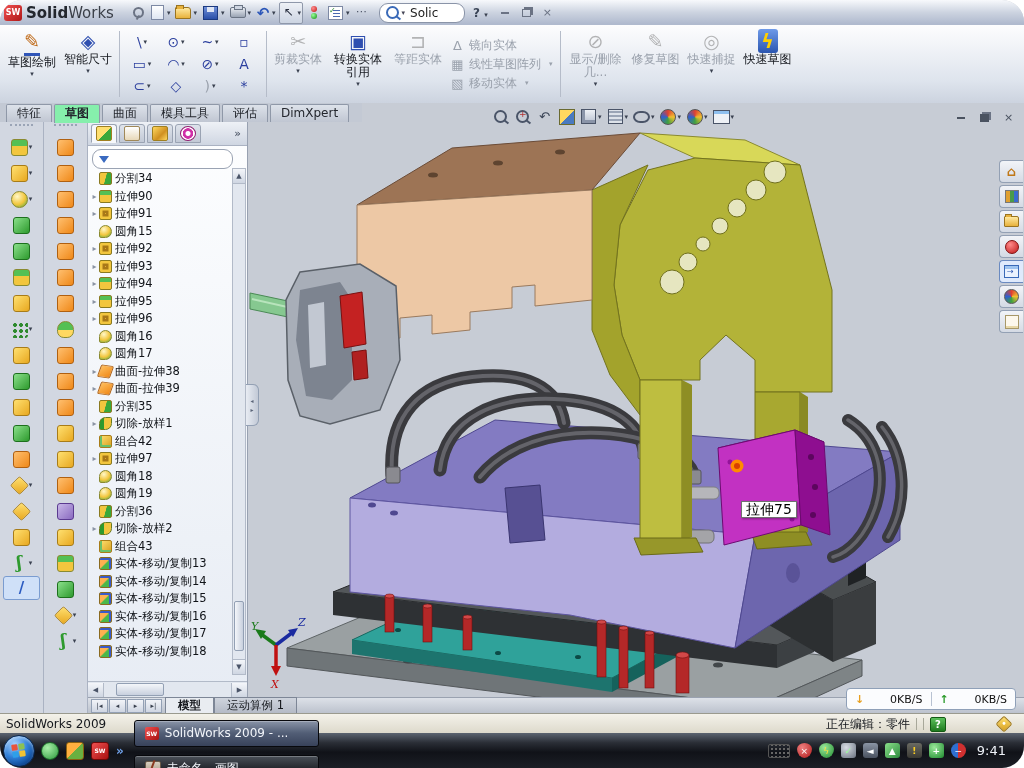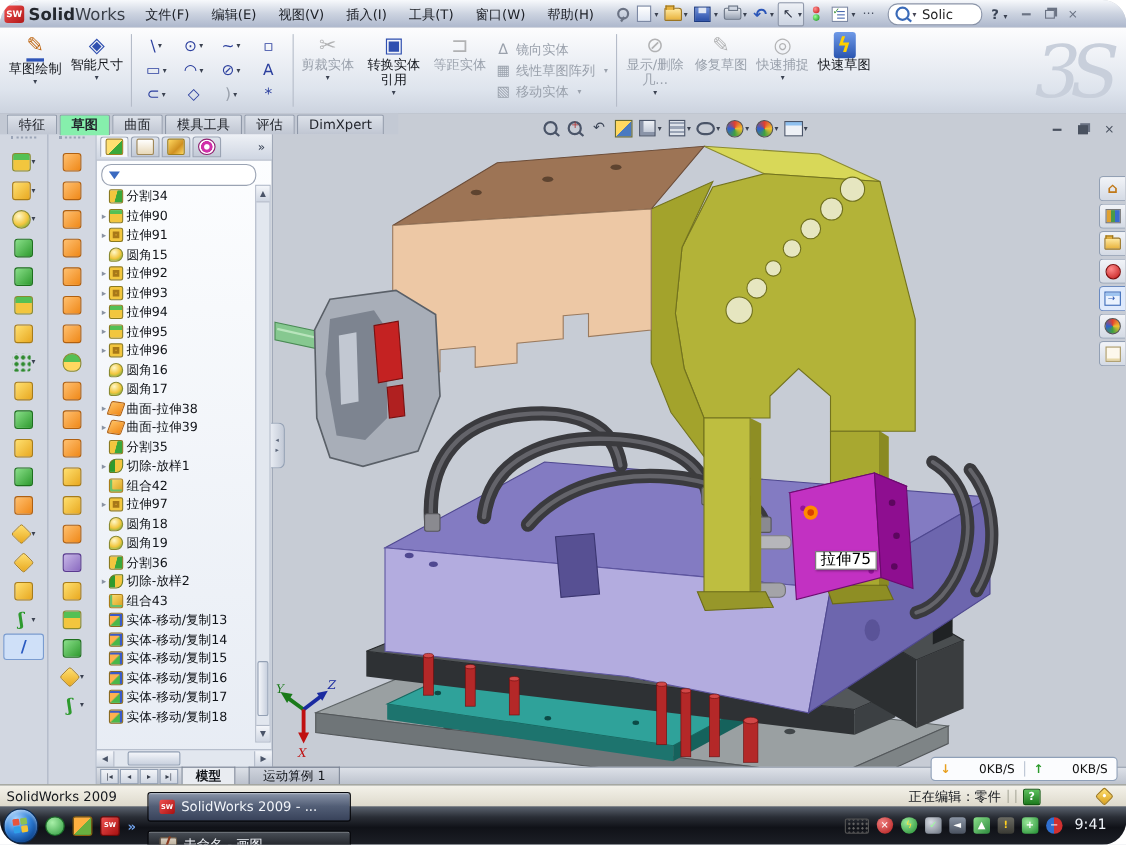--- a/index.html
+++ b/index.html
@@ -185,21 +185,21 @@
   .tp-props{width:12px;height:12px;background:#fdf8ec;border:1px solid #a89868;box-shadow:inset 0 -2px 0 #e8d8a8;}
   .tooltip{position:absolute;left:493px;top:398px;background:#ffffff;border:1px solid #707070;
     font-size:14px;color:#000;padding:0 4px;line-height:15px;white-space:nowrap;box-shadow:1px 1px 2px rgba(0,0,0,.35);}
   
   .sheetbar{position:absolute;left:88px;top:697px;width:936px;height:16px;background:linear-gradient(#dde1e8,#bcc2cd);
     border-top:1px solid #9aa2b0;display:flex;align-items:stretch;z-index:5;box-sizing:border-box;}
   .sb-nav{display:flex;align-items:center;gap:1px;padding:1px 3px;}
   .sb-btn{width:15px;height:12px;background:linear-gradient(#f2f4f8,#cfd6e2);border:1px solid #93a0b4;
     font-size:7px;color:#39404e;display:flex;align-items:center;justify-content:center;}
   .sb-tab{padding:0 12px;font-size:11.5px;line-height:15px;color:#14171c;background:linear-gradient(#cfd4dd,#b4bac6);
-    border:1px solid #7d8696;border-bottom:none;margin-right:12px;}
+    border:1px solid #7d8696;border-bottom:none;margin-right:0;}
   .sb-tab.active{background:#e9ecf1;font-weight:bold;}
   
   .statusbar{position:absolute;left:0;top:713px;width:1024px;height:20px;
     background:linear-gradient(#f4f2ea,#dcd8ca);border-top:1px solid #9a9a8e;display:flex;align-items:center;z-index:6;}
   .sb-left{padding-left:6px;color:#14171c;}
   .sb-right{margin-left:auto;display:flex;align-items:center;gap:6px;padding-right:10px;color:#14171c;}
   .sb-pipe{width:1px;height:12px;background:#a8a89a;}
   .sb-q{width:14px;height:13px;background:linear-gradient(#5cc05c,#1e7a1e);color:#fff;font-size:10px;font-weight:bold;
     display:flex;align-items:center;justify-content:center;border:1px solid #135a13;border-radius:2px;}
   .sb-tag{width:10px;height:10px;background:linear-gradient(135deg,#ffe070,#d8a020);border:1px solid #a07818;
@@ -252,29 +252,20 @@
 </head>
 <body>
 
 <div class="screen">
 
   <div class="titlebar">
     <div class="logo">
       <span class="logo-cube">SW</span>
       <span class="logo-text"><b>Solid</b><span>Works</span></span>
     </div>
-    <div class="menubar" id="menubar">
-        <span class="menu-item">文件(F)</span>
-        <span class="menu-item">编辑(E)</span>
-        <span class="menu-item">视图(V)</span>
-        <span class="menu-item">插入(I)</span>
-        <span class="menu-item">工具(T)</span>
-        <span class="menu-item">窗口(W)</span>
-        <span class="menu-item">帮助(H)</span>
-      </div>
     <div class="tb-tools" id="tb-tools">
         <span class="tbt">
           <span class="ti16 ti-pin"></span>
         </span>
         <span class="tbt">
           <span class="ti16 ti-page"></span>
           <span class="dd">▾</span>
         </span>
         <span class="tbt">
           <span class="ti16 ti-folder"></span>
@@ -314,21 +305,20 @@
     </div>
     <span class="tb-help"><span>?</span> <span style="font-size:7px;color:#3a4150">▾</span></span>
     <div class="win-controls">
       <span class="wc wc-min"></span>
       <span class="wc wc-restore"></span>
       <span class="wc">×</span>
     </div>
   </div>
 
   <div class="ribbon">
-    <div class="watermark">3S</div>
     <div class="rb-row" id="ribbon-row">
         <div class="rb-big">
           <span class="bi bi-sketch">✎</span>
           <div class="lbl">草图绘制</div>
           <span class="dd">▾</span>
         </div>
         <div class="rb-big">
           <span class="bi bi-smartdim">◈</span>
           <div class="lbl">智能尺寸</div>
           <span class="dd">▾</span>

